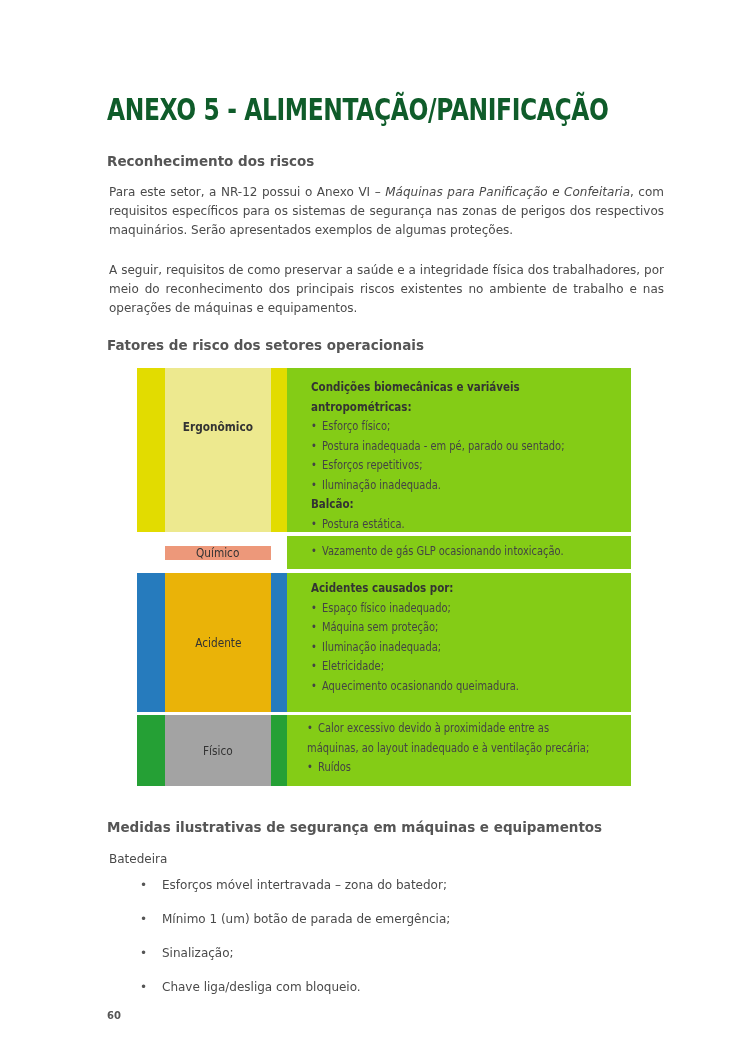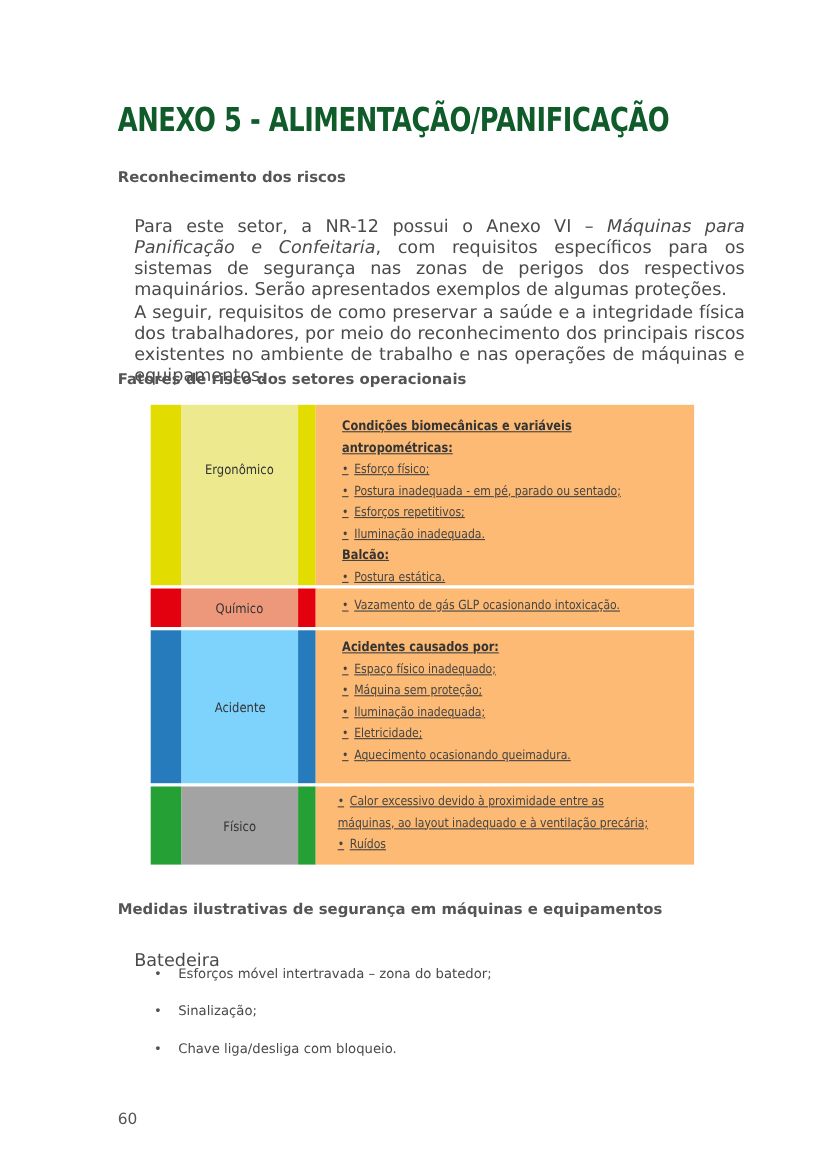--- a/index.html
+++ b/index.html
@@ -12,108 +12,108 @@
     font-family: "DejaVu Sans", sans-serif; font-weight: bold;
     font-size: 30px; letter-spacing: -0.5px; color: #0f5c2a;
     transform: scaleX(0.78); transform-origin: left top; white-space: nowrap;
     text-transform: uppercase;
   }
   .section-heading {
     position: absolute; left: 107px; margin: 0;
     font-size: 13.5px; font-weight: bold; color: #555555;
   }
   .para {
-    position: absolute; left: 107px; width: 555px; margin: 15px;
-    font-size: 16px; line-height: 19px; color: #4a4a4a; text-align: justify;
+    position: absolute; left: 107px; width: 555px; margin: 2px;
+    font-size: 12px; line-height: 19px; color: #4a4a4a; text-align: justify;
   }
   .para em { font-style: italic; }
 
   .risk-table {
     position: absolute; left: 137px; top: 368px; width: 494px;
   }
   .risk-row { position: relative; display: flex; }
   .risk-row + .risk-row { margin-top: 3px; }
   .bar { width: 28px; flex: 0 0 28px; }
   .label-cell {
     width: 106px; flex: 0 0 106px; display: flex; align-items: center;
     justify-content: center; font-size: 12px; color: #333;
     transform-origin: center;
   }
   .label-cell span { display: inline-block; transform: scaleX(0.88); }
   .bar2 { width: 16px; flex: 0 0 16px; }
   .desc-cell {
-    flex: 1; background: #fdba74; padding: 10px 28px 8px 24px;
-    font-size: 11.5px; color: #444; line-height: 19.5px; text-decoration: underline;
+    flex: 1; background: #84cc16; padding: 10px 28px 8px 24px;
+    font-size: 11.5px; color: #444; line-height: 19.5px;
   }
   .desc-cell .inner { transform: scaleX(0.86); transform-origin: left top; width: 116%; }
   .desc-cell .head { font-weight: bold; color: #333; font-size: 12px; }
   .desc-cell .item::before { content: "•"; margin-right: 6px; }
 
   .bullets {
     position: absolute; left: 107px; top: 875px; margin: 0; padding: 0; list-style: none;
   }
   .bullets li {
     position: relative; padding-left: 55px; font-size: 12px; color: #4a4a4a;
     height: 34px; line-height: 20px;
   }
   .bullets li::before {
     content: "•"; position: absolute; left: 33px; top: 0; color: #555;
   }
   .page-number {
     position: absolute; left: 107px; top: 1010px; margin: 0;
-    font-size: 14px; font-weight: normal; color: #555;
+    font-size: 10px; font-weight: bold; color: #555;
   }
 </style>
 </head>
 <body>
 
 <h1 class="page-title">ANEXO 5 - ALIMENTAÇÃO/PANIFICAÇÃO</h1>
 
 <h2 class="section-heading" style="top:153px;">Reconhecimento dos riscos</h2>
 
 <p class="para" style="top:181px;"><span>Para este setor, a NR-12 possui o Anexo VI – </span><em>Máquinas para Panificação e Confeitaria</em><span>, com requisitos específicos para os sistemas de segurança nas zonas de perigos dos respectivos maquinários. Serão apresentados exemplos de algumas proteções.</span></p>
 
 <p class="para" style="top:259px;">A seguir, requisitos de como preservar a saúde e a integridade física dos trabalhadores, por meio do reconhecimento dos principais riscos existentes no ambiente de trabalho e nas operações de máquinas e equipamentos.</p>
 
 <h2 class="section-heading" style="top:337px;">Fatores de risco dos setores operacionais</h2>
 
 <div class="risk-table">
   <div class="risk-row" style="height:164px;">
     <div class="bar" style="background: rgb(226, 220, 0);"></div>
-    <div class="label-cell" style="align-items: flex-start; padding-top: 52px; box-sizing: border-box; background: rgb(237, 233, 143);">
+    <div class="label-cell" style="align-items: flex-start; padding-top: 52px; box-sizing: border-box; background: rgb(237, 233, 143); font-weight: bold;">
         <span>Ergonômico</span>
       </div>
     <div class="bar2" style="background: rgb(226, 220, 0);"></div>
     <div class="desc-cell">
         <div class="inner">
           <div class="head">Condições biomecânicas e variáveis antropométricas:</div>
           <div class="item">Esforço físico;</div>
           <div class="item">Postura inadequada - em pé, parado ou sentado;</div>
           <div class="item">Esforços repetitivos;</div>
           <div class="item">Iluminação inadequada.</div>
           <div class="head">Balcão:</div>
           <div class="item">Postura estática.</div>
         </div>
       </div>
   </div>
-  <div class="risk-row" style="height:35px;">
+  <div class="risk-row" style="height:35px;align-items:center;">
     <div class="bar" style="background: rgb(227, 0, 15);"></div>
     <div class="label-cell" style="background: rgb(237, 152, 122);">
         <span>Químico</span>
       </div>
     <div class="bar2" style="background: rgb(227, 0, 15);"></div>
     <div class="desc-cell" style="padding-top:6px;">
         <div class="inner">
           <div class="item">Vazamento de gás GLP ocasionando intoxicação.</div>
         </div>
       </div>
   </div>
   <div class="risk-row" style="height:139px;">
     <div class="bar" style="background: rgb(38, 123, 189);"></div>
-    <div class="label-cell" style="background: #7dd3fc;">
+    <div class="label-cell" style="background: #eab308;">
         <span>Acidente</span>
       </div>
     <div class="bar2" style="background: rgb(38, 123, 189);"></div>
     <div class="desc-cell" style="padding-top:6px;">
         <div class="inner">
           <div class="head">Acidentes causados por:</div>
           <div class="item">Espaço físico inadequado;</div>
           <div class="item">Máquina sem proteção;</div>
           <div class="item">Iluminação inadequada;</div>
           <div class="item">Eletricidade;</div>
@@ -135,17 +135,18 @@
       </div>
   </div>
 </div>
 
 <h2 class="section-heading" style="top:819px;">Medidas ilustrativas de segurança em máquinas e equipamentos</h2>
 
 <p class="para" style="top:848px;">Batedeira</p>
 
 <ul class="bullets">
   <li>Esforços móvel intertravada – zona do batedor;</li>
+  <li>Mínimo 1 (um) botão de parada de emergência;</li>
   <li>Sinalização;</li>
   <li>Chave liga/desliga com bloqueio.</li>
 </ul>
 
 <p class="page-number">60</p>
 
 </body></html>

